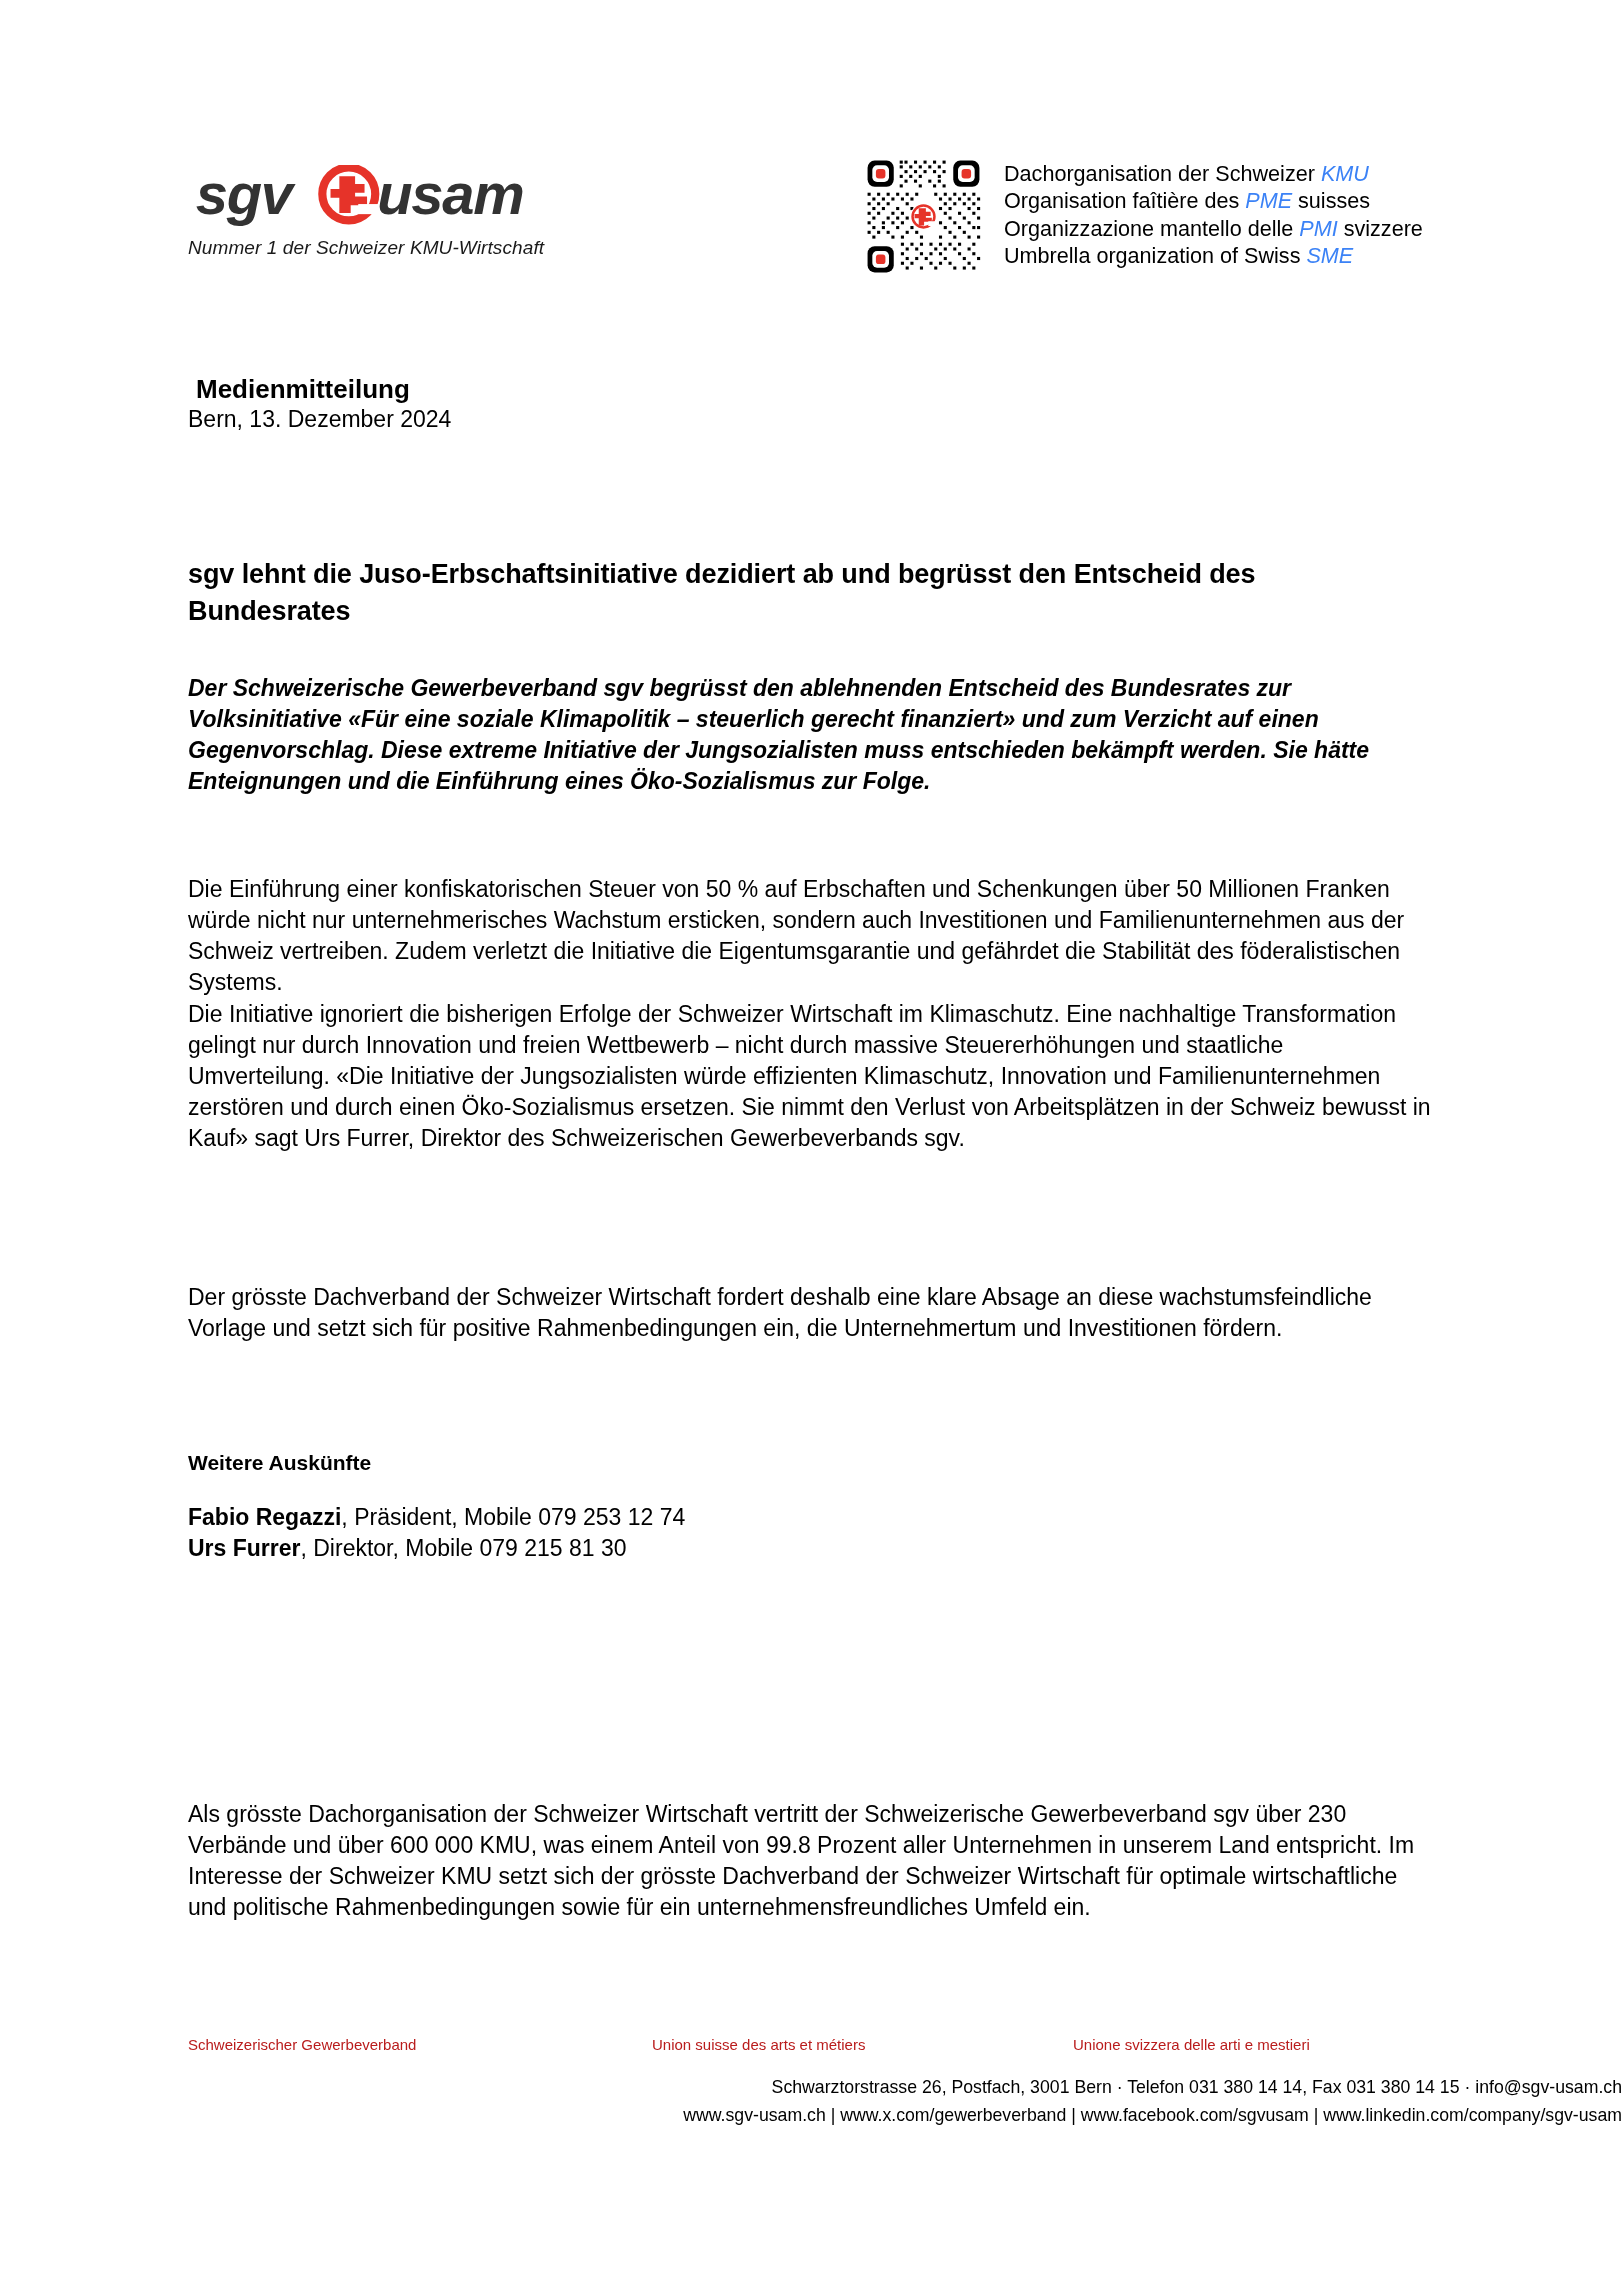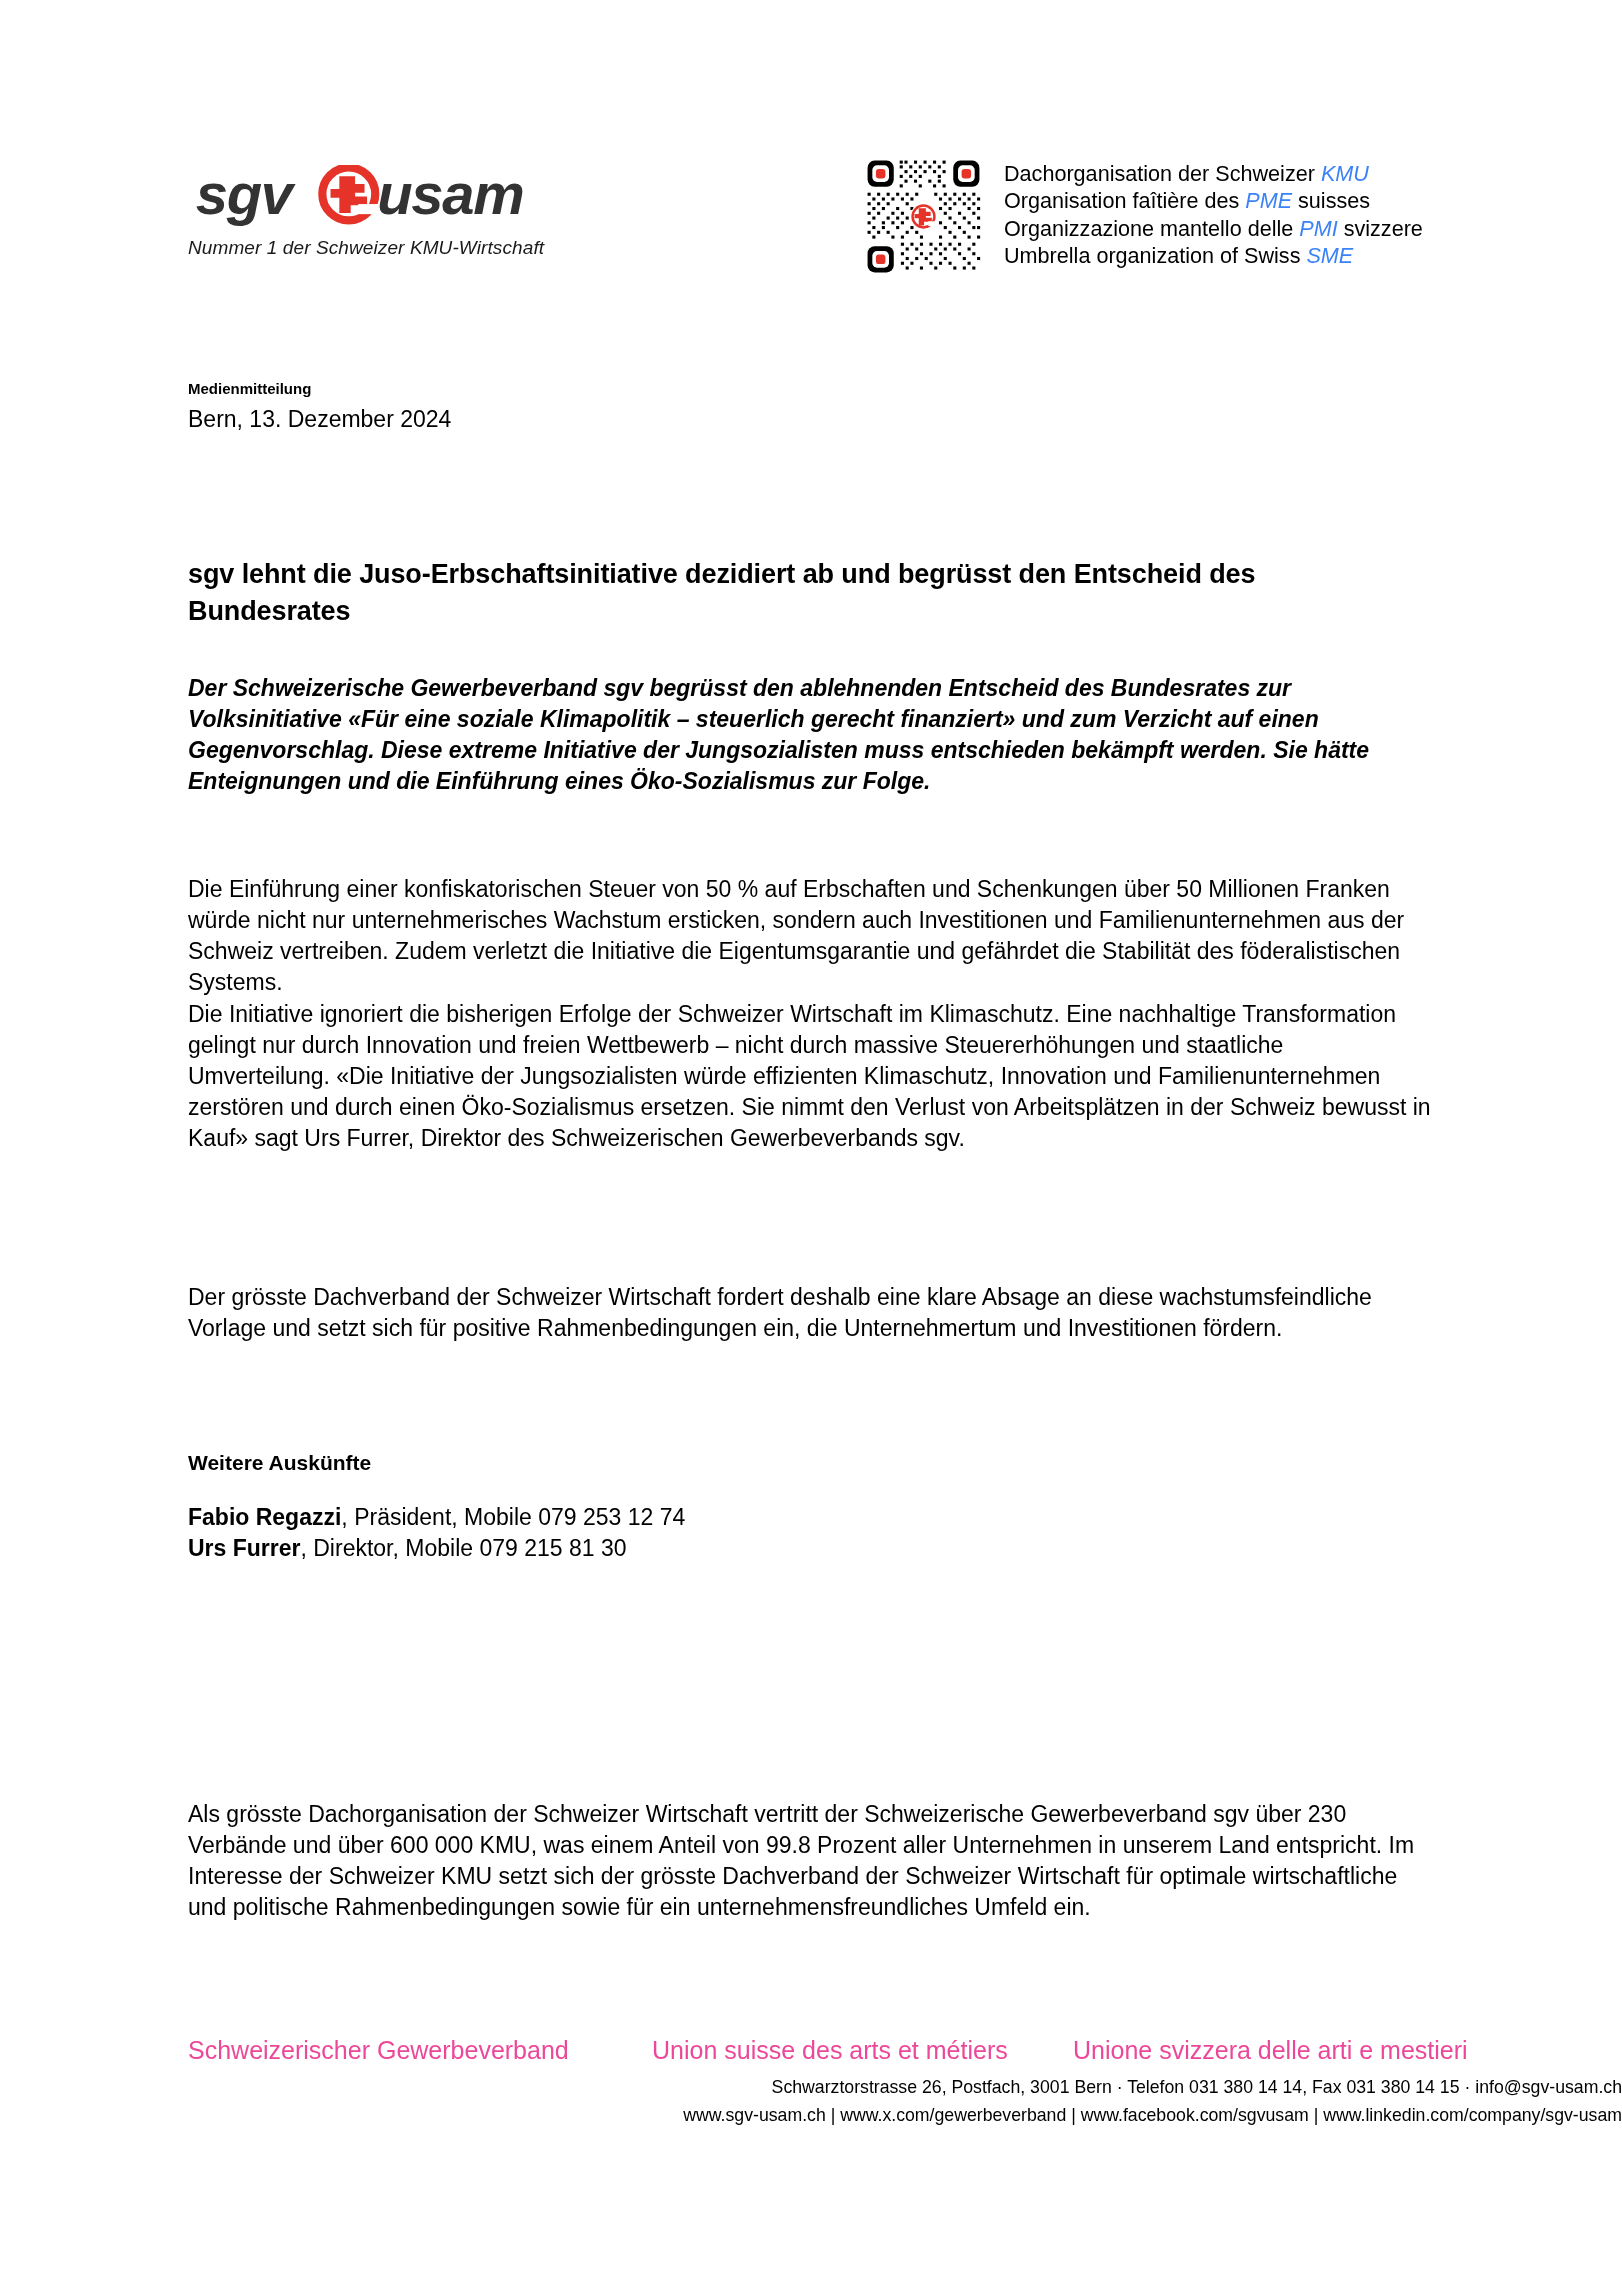--- a/index.html
+++ b/index.html
@@ -74,22 +74,22 @@
   
   .content {
     position: absolute;
     left: 188px;
     top: 0;
     width: 1247px;
   }
   .doctype {
     position: absolute;
     top: 374px;
-    left: 0;
-    font-size: 15px;
+    left: 8px;
+    font-size: 26px;
     font-weight: bold;
     line-height: 30px;
     white-space: nowrap;
   }
   .docdate {
     position: absolute;
     top: 404px;
     left: 0;
     font-size: 23px;
     line-height: 30px;
@@ -158,22 +158,22 @@
   
   .footer {
     position: absolute;
     left: 0;
     top: 2036px;
     width: 1622px;
   }
   .footer-langs {
     position: relative;
     height: 33px;
-    color: #ec4899;
-    font-size: 25px;
+    color: #b91c1c;
+    font-size: 15px;
   }
   .footer-langs span { position: absolute; white-space: nowrap; }
   .fl-de { left: 188px; top: 0; }
   .fl-fr { left: 652px; top: 0; }
   .fl-it { left: 1073px; top: 0; }
 
   .footer-address,
   .footer-links {
     text-align: right;
     font-size: 17.7px;

